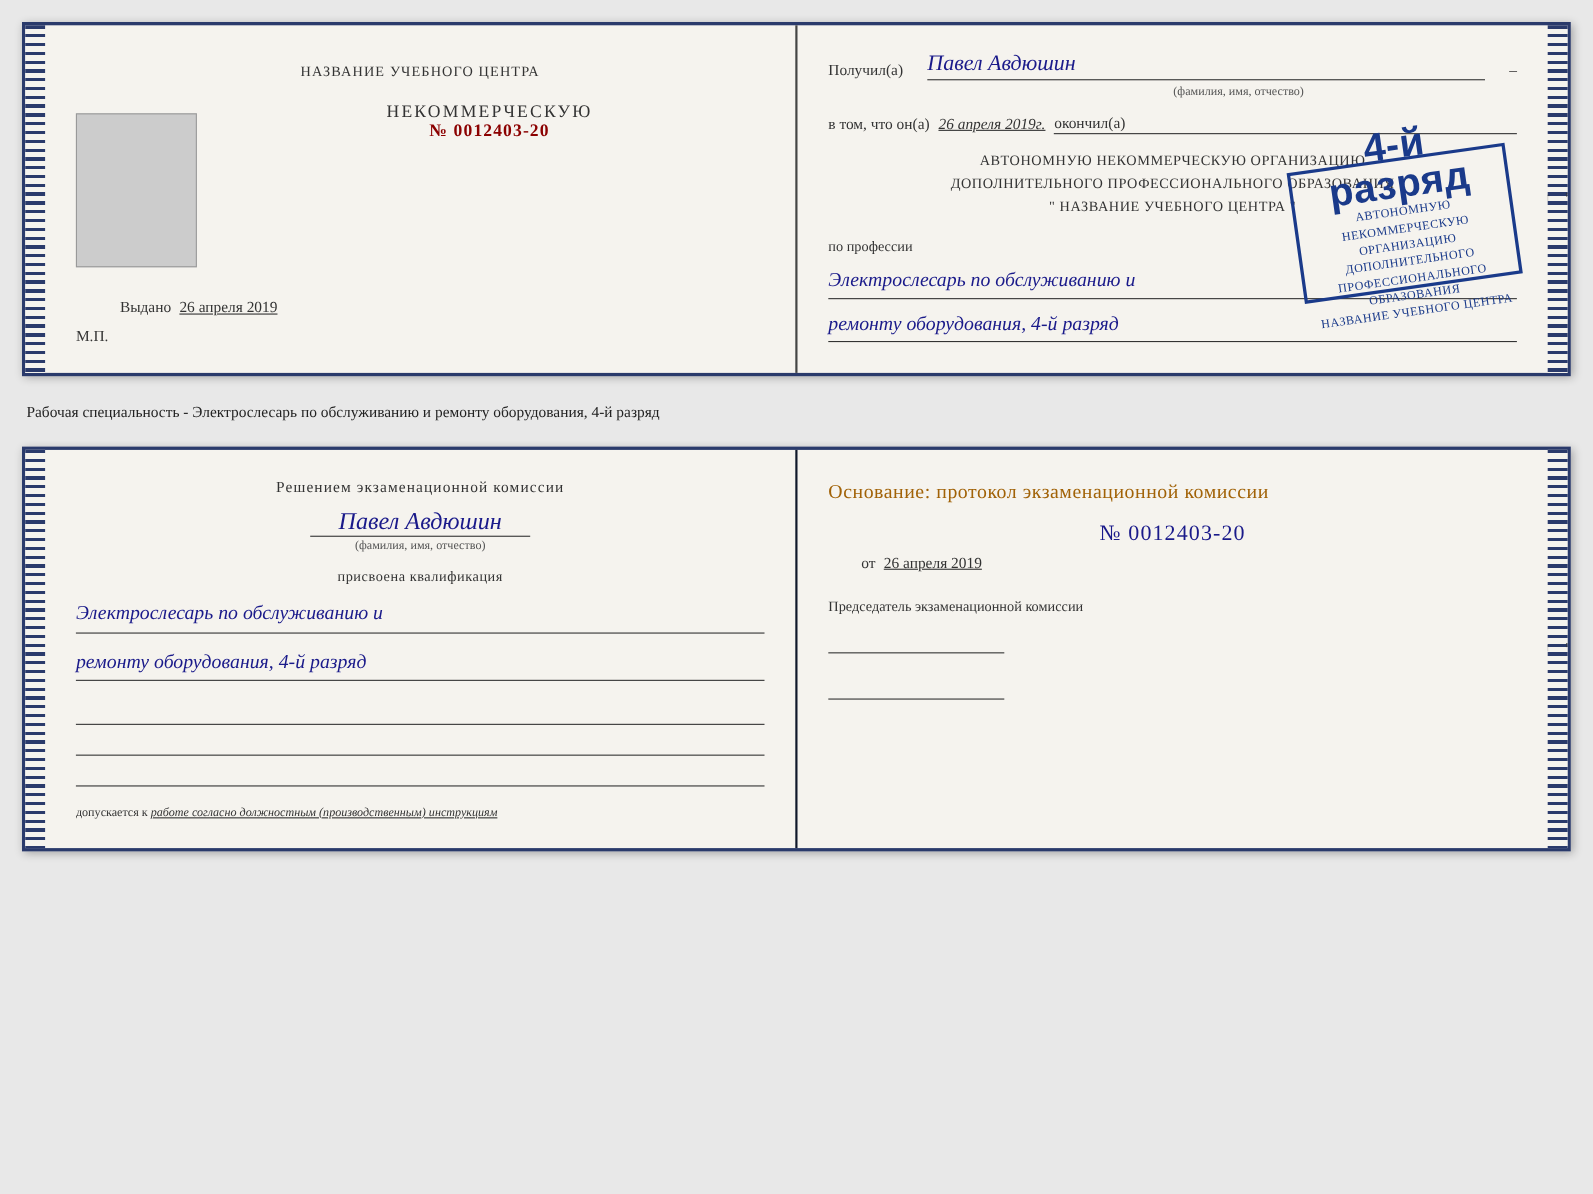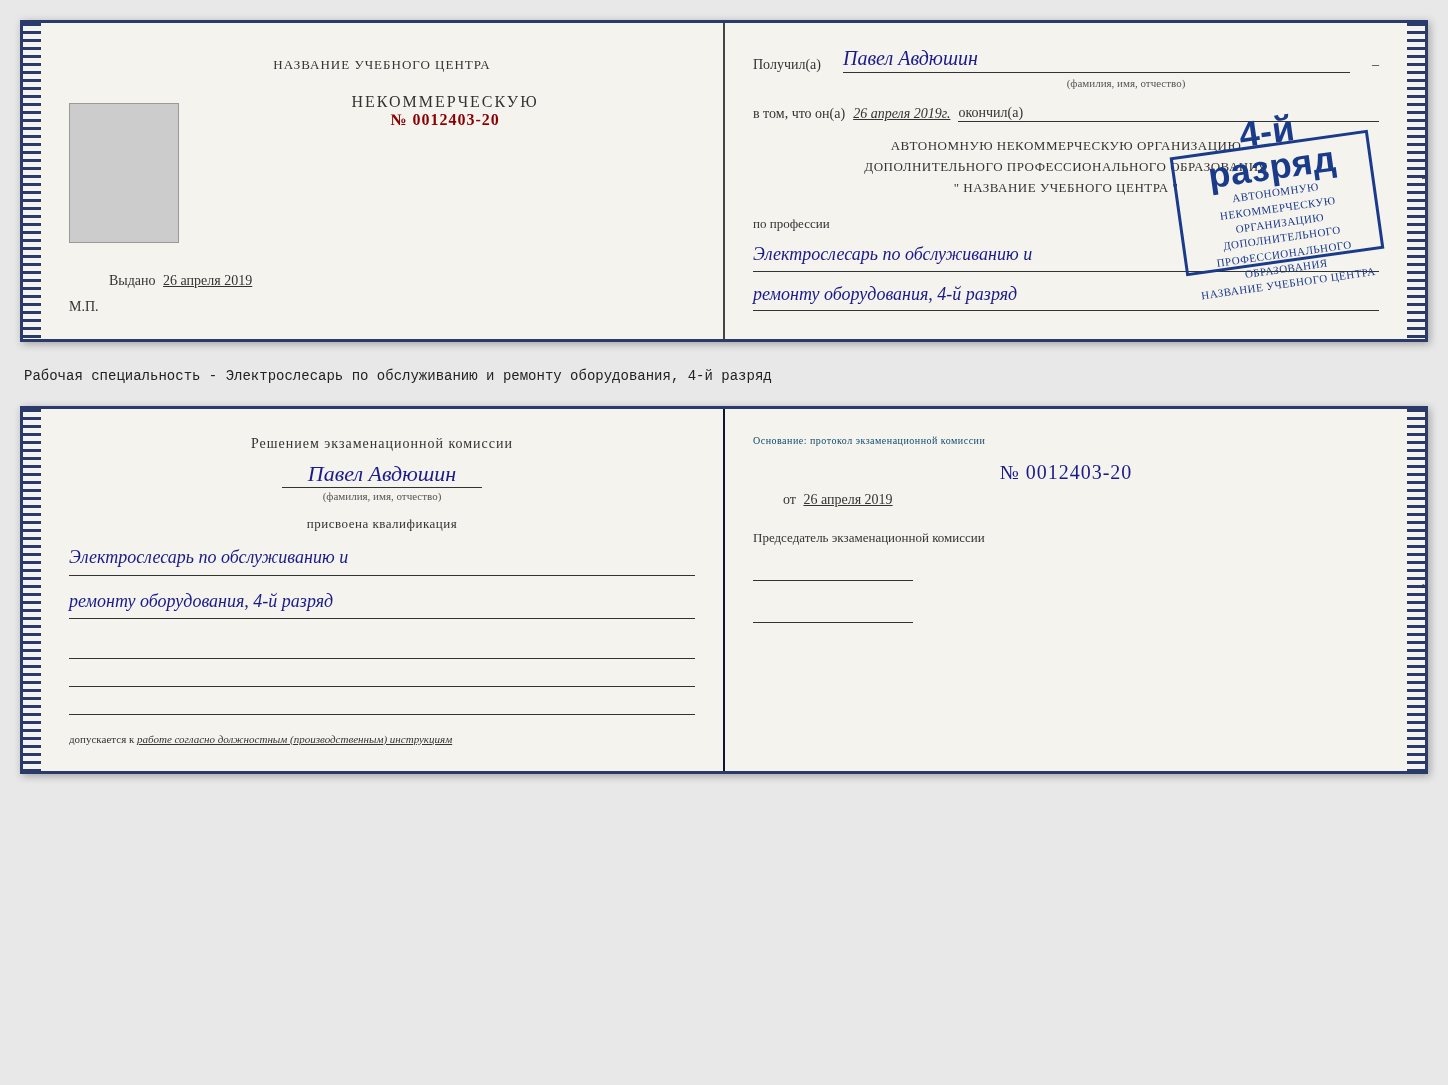--- a/index.html
+++ b/index.html
@@ -231,21 +231,21 @@
       letter-spacing: 2px;
       writing-mode: vertical-rl;
       overflow: hidden;
     }
 
     
     .middle-text {
       font-size: 14px;
       color: #222;
       padding: 8px 4px 4px 4px;
-      font-family: Liberation Mono, monospace;
+      font-family: Liberation Serif, serif;
     }
 
     
     .booklet-bottom-left, .booklet-bottom-right {
       flex: 1;
       padding: 24px 28px;
       position: relative;
     }
 
     .booklet-bottom-left {
@@ -315,22 +315,22 @@
       line-height: 1.5;
     }
 
     .italic-work {
       font-style: italic;
       text-decoration: underline;
     }
 
     
     .osnovanie-title {
-      font-size: 10px;
-      color: #0c4a6e;
+      font-size: 18px;
+      color: #a16207;
       letter-spacing: 0.5px;
       line-height: 1.6;
     }
 
     .protocol-number {
       font-size: 20px;
       color: #1a1a8a;
       text-align: center;
       font-weight: normal;
       margin-top: 12px;

